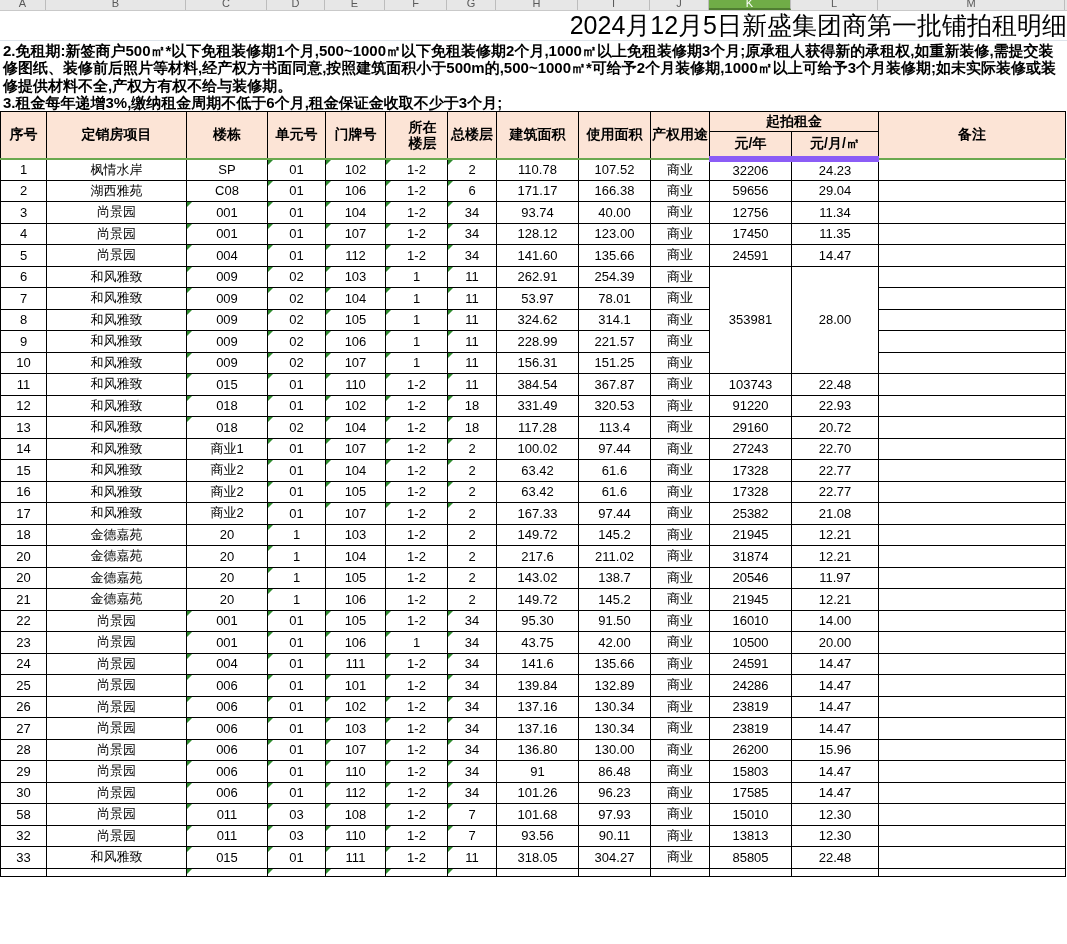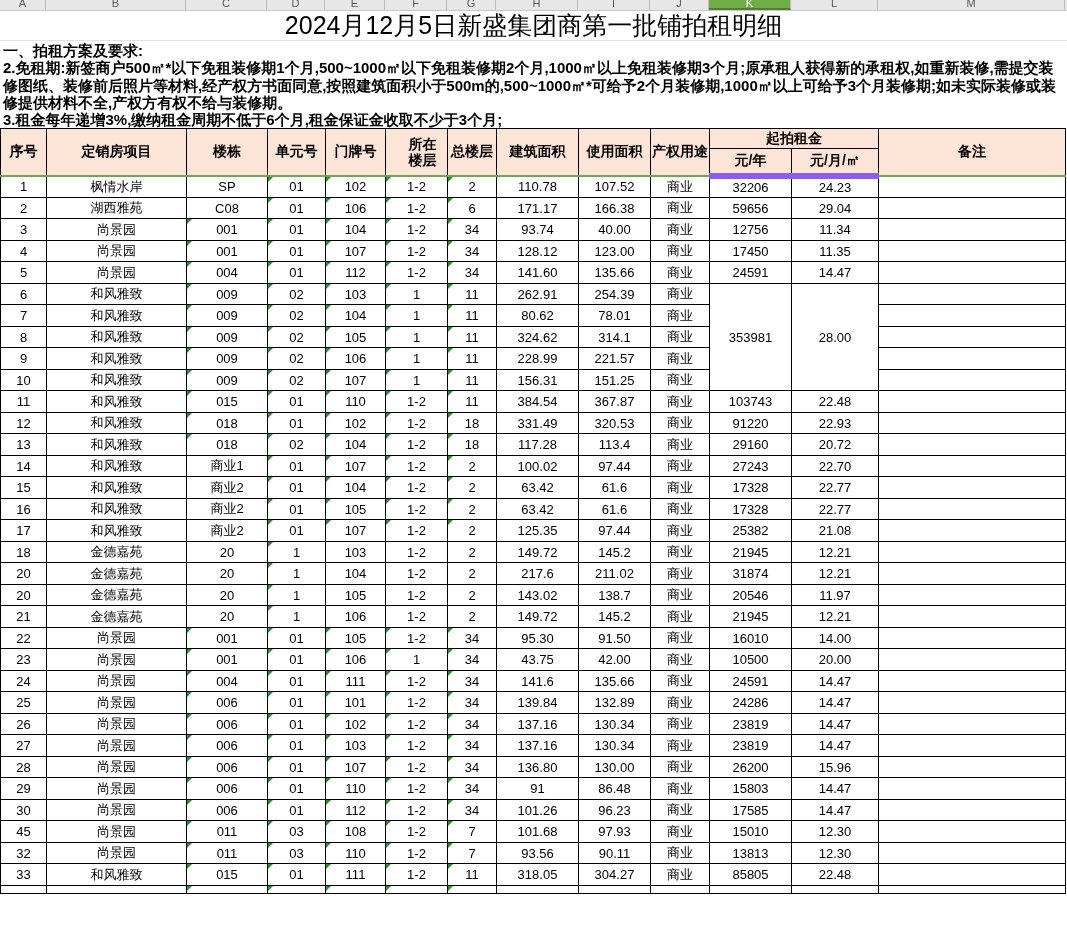--- a/index.html
+++ b/index.html
@@ -16,21 +16,21 @@
   }
   .strip-cell{
     position:absolute;top:0;height:10px;border-right:1px solid #bdbdbd;
     box-sizing:border-box;text-align:center;font-size:11px;color:#595959;
     line-height:20px; 
   }
   .strip-cell span{position:relative;top:-7px;}
   .strip-cell.sel{background:#70ad47;color:#fff;border-bottom:2px solid #507e32;}
   
   .title{
-    height:29px;line-height:29px;text-align:center;font-size:25px;
+    height:29px;line-height:29px;text-align:right;font-size:25px;
     letter-spacing:0;border-bottom:1px solid #dde3ea;white-space:nowrap;
   }
   
   .reqs{
     padding:1px 3px 0 3px;font-size:15px;font-weight:bold;line-height:17.3px;
   }
   .reqs div{word-break:break-all;}
   
   table.sheet{
     border-collapse:collapse;table-layout:fixed;width:1065px;margin:0;
@@ -73,21 +73,20 @@
     <div class="strip-cell" style="left: 578px; width: 72px;"><span>I</span></div>
     <div class="strip-cell" style="left: 650px; width: 59px;"><span>J</span></div>
     <div class="strip-cell sel" style="left: 709px; width: 82px;"><span>K</span></div>
     <div class="strip-cell" style="left: 791px; width: 87px;"><span>L</span></div>
     <div class="strip-cell" style="left: 878px; width: 187px;"><span>M</span></div>
   </div>
 
 <div class="title">2024月12月5日新盛集团商第一批铺拍租明细</div>
 
 <div class="reqs">
-    <div>一、拍租方案及要求:</div>
     <div>2.免租期:新签商户500㎡*以下免租装修期1个月,500~1000㎡以下免租装修期2个月,1000㎡以上免租装修期3个月;原承租人获得新的承租权,如重新装修,需提交装修图纸、装修前后照片等材料,经产权方书面同意,按照建筑面积小于500m的,500~1000㎡*可给予2个月装修期,1000㎡以上可给予3个月装修期;如未实际装修或装修提供材料不全,产权方有权不给与装修期。</div>
     <div>3.租金每年递增3%,缴纳租金周期不低于6个月,租金保证金收取不少于3个月;</div>
   </div>
 
 <table class="sheet">
   <colgroup>
     <col style="width:46px">
       <col style="width:140px">
       <col style="width:81px">
     <col style="width:58px">
@@ -213,21 +212,21 @@
         <td></td>
       </tr>
       <tr>
         <td>7</td>
         <td>和风雅致</td>
         <td>009<span class="tri"></span></td>
         <td>02<span class="tri"></span></td>
         <td>104<span class="tri"></span></td>
         <td>1<span class="tri"></span></td>
         <td>11<span class="tri"></span></td>
-        <td>80.62</td>
+        <td>53.97</td>
         <td>78.01</td>
         <td>商业</td>
         <td></td>
       </tr>
       <tr>
         <td>8</td>
         <td>和风雅致</td>
         <td>009<span class="tri"></span></td>
         <td>02<span class="tri"></span></td>
         <td>105<span class="tri"></span></td>
@@ -355,21 +354,21 @@
         <td></td>
       </tr>
       <tr>
         <td>17</td>
         <td>和风雅致</td>
         <td>商业2</td>
         <td>01<span class="tri"></span></td>
         <td>107<span class="tri"></span></td>
         <td>1-2<span class="tri"></span></td>
         <td>2<span class="tri"></span></td>
-        <td>125.35</td>
+        <td>167.33</td>
         <td>97.44</td>
         <td>商业</td>
         <td>25382</td>
         <td>21.08</td>
         <td></td>
       </tr>
       <tr>
         <td>18</td>
         <td>金德嘉苑</td>
         <td>20</td>
@@ -558,21 +557,21 @@
         <td>1-2<span class="tri"></span></td>
         <td>34<span class="tri"></span></td>
         <td>101.26</td>
         <td>96.23</td>
         <td>商业</td>
         <td>17585</td>
         <td>14.47</td>
         <td></td>
       </tr>
       <tr>
-        <td>45</td>
+        <td>58</td>
         <td>尚景园</td>
         <td>011<span class="tri"></span></td>
         <td>03<span class="tri"></span></td>
         <td>108<span class="tri"></span></td>
         <td>1-2<span class="tri"></span></td>
         <td>7<span class="tri"></span></td>
         <td>101.68</td>
         <td>97.93</td>
         <td>商业</td>
         <td>15010</td>

